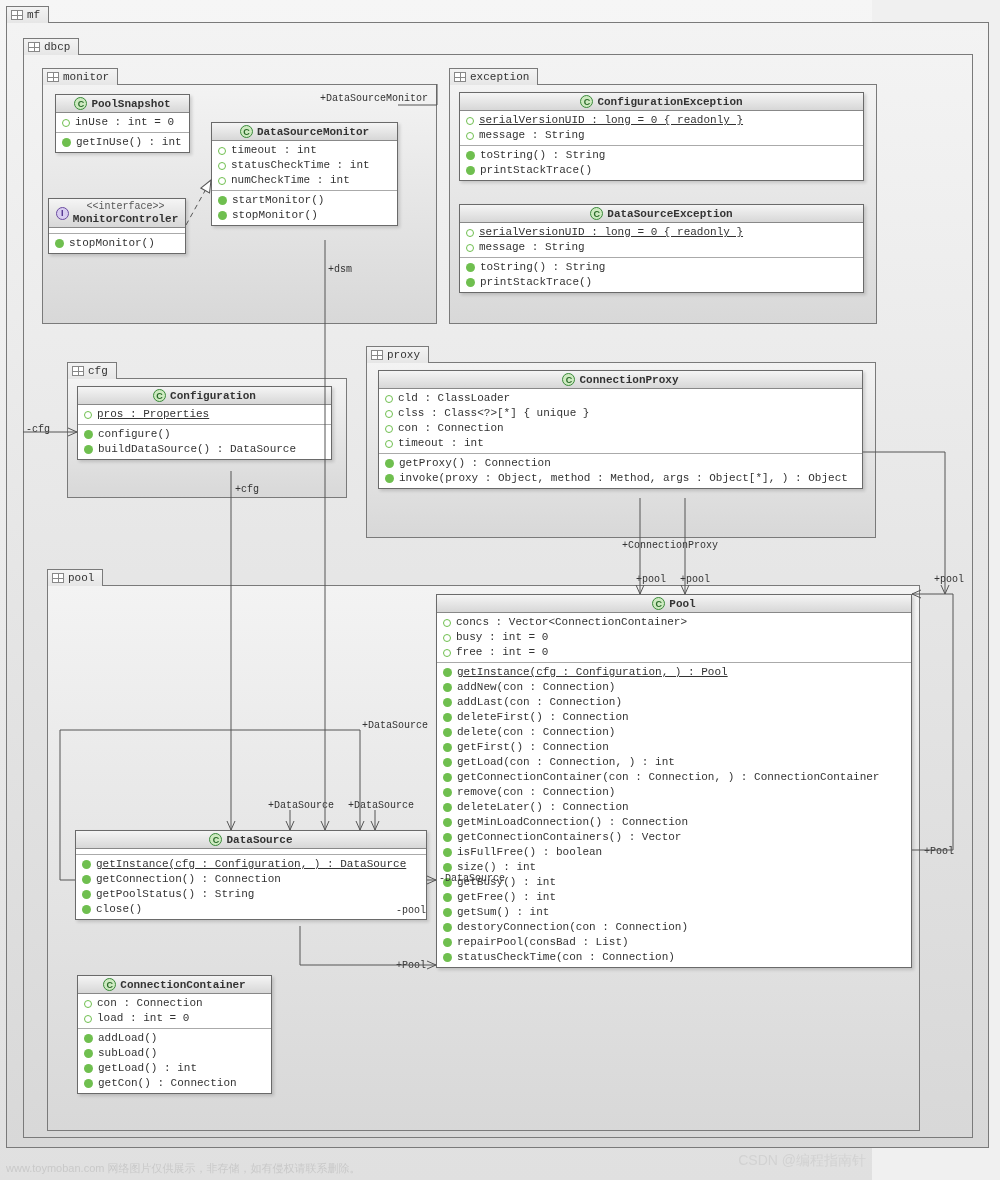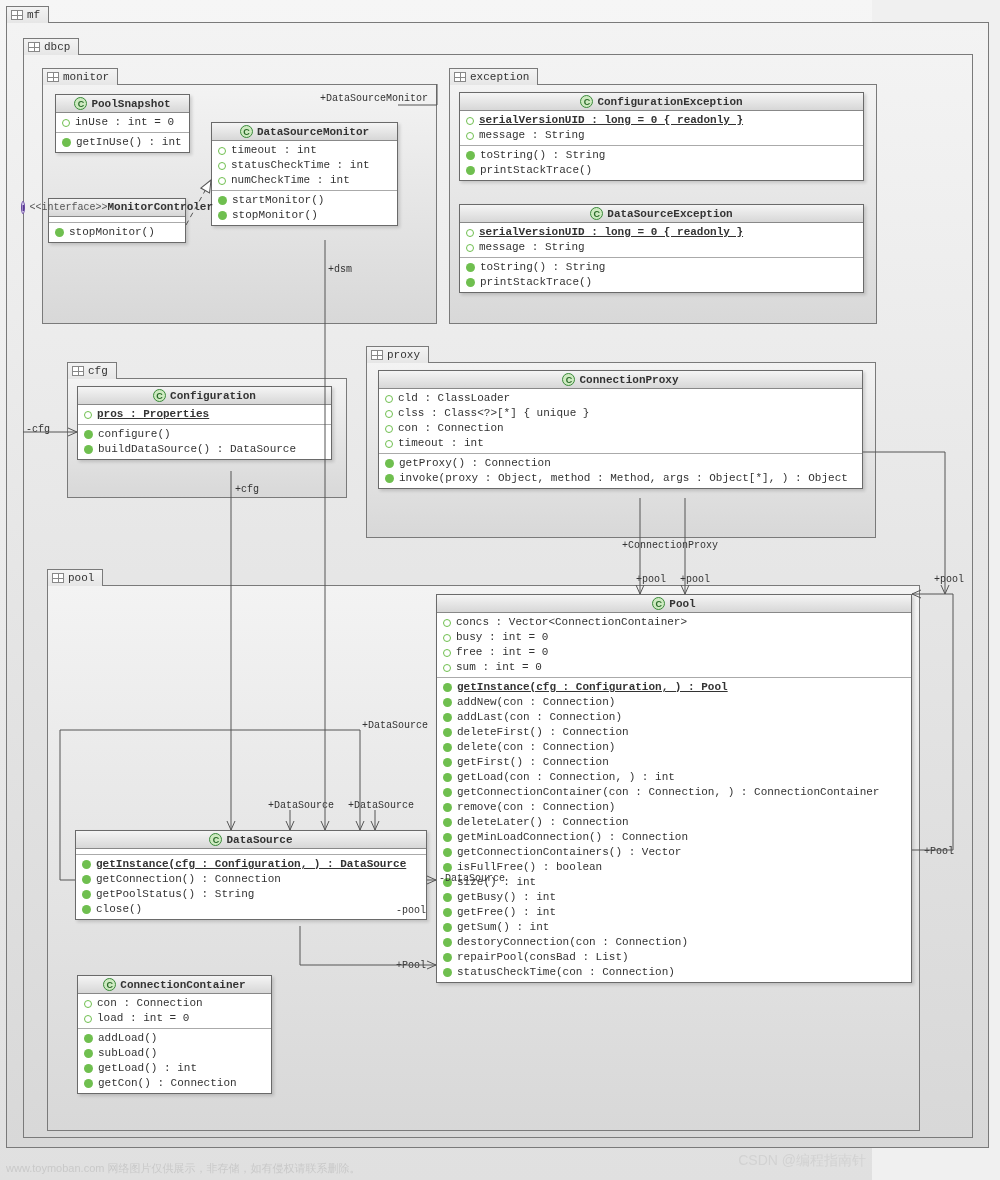--- a/index.html
+++ b/index.html
@@ -73,21 +73,21 @@
     align-items: center;
     justify-content: center;
     gap: 4px;
   }
   .cls-title .stereo {
     display: block;
     font-weight: normal;
     font-size: 10px;
     color: #555;
   }
-  .title-stack { display:flex; flex-direction:row; align-items:center; line-height:1.15;justify-content:flex-end; }
+  .title-stack { display:flex; flex-direction:column; align-items:center; line-height:1.15;justify-content:flex-end; }
   .cls-section {
     border-bottom: 1px solid #aaa;
     padding: 2px 0;
   }
   .cls-section:last-child { border-bottom: none; }
   .row {
     display: flex;
     align-items: center;
     padding: 0 6px;
     line-height: 15px;
@@ -107,21 +107,21 @@
     border:1px solid #3a8a3a; background:#cdeac0; color:#2a6a2a;
     align-items:center; justify-content:center; font-size:9px; font-weight:bold;
     font-family: Arial, sans-serif;
   }
   .icon-i {
     display:inline-flex; width:13px; height:13px; border-radius:50%;
     border:1px solid #6a4aa0; background:#d8cdf0; color:#4a2a8a;
     align-items:center; justify-content:center; font-size:9px; font-weight:bold;
     font-family: Arial, sans-serif;
   }
-  .under { text-decoration: underline; font-weight: bold; }
+  .under { text-decoration: underline; }
 
   .assoc-label {
     position: absolute;
     font-size: 10px;
     color: #333;
     background: transparent;
     white-space: nowrap;
   }
   svg.lines {
     position: absolute;
@@ -448,24 +448,20 @@
           <span class="vis vis-priv"></span>
           <span>concs : Vector&lt;ConnectionContainer&gt;</span>
         </div>
       <div class="row">
           <span class="vis vis-priv"></span>
           <span>busy : int = 0</span>
         </div>
       <div class="row">
           <span class="vis vis-priv"></span>
           <span>free : int = 0</span>
-        </div>
-      <div class="row">
-          <span class="vis vis-priv"></span>
-          <span>sum : int = 0</span>
         </div>
     </div>
     <div class="cls-section">
       <div class="row">
           <span class="vis vis-pub"></span>
           <span class="under">getInstance(cfg : Configuration, ) : Pool</span>
         </div>
       <div class="row">
           <span class="vis vis-pub"></span>
           <span>addNew(con : Connection)</span>

